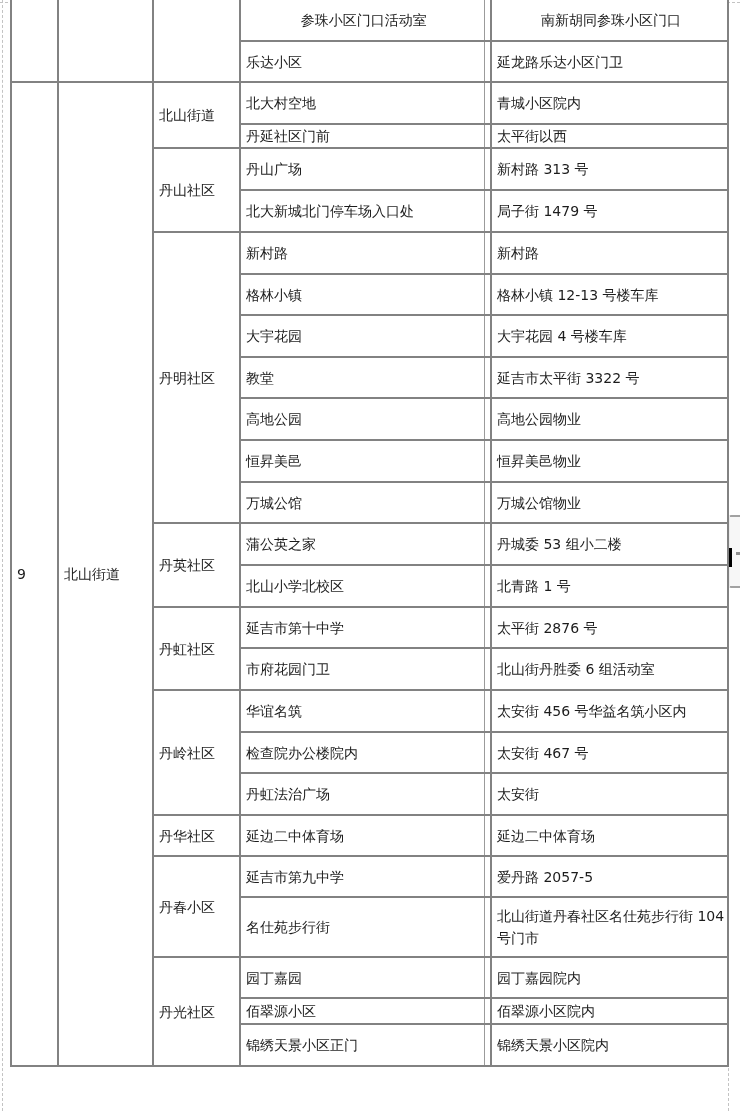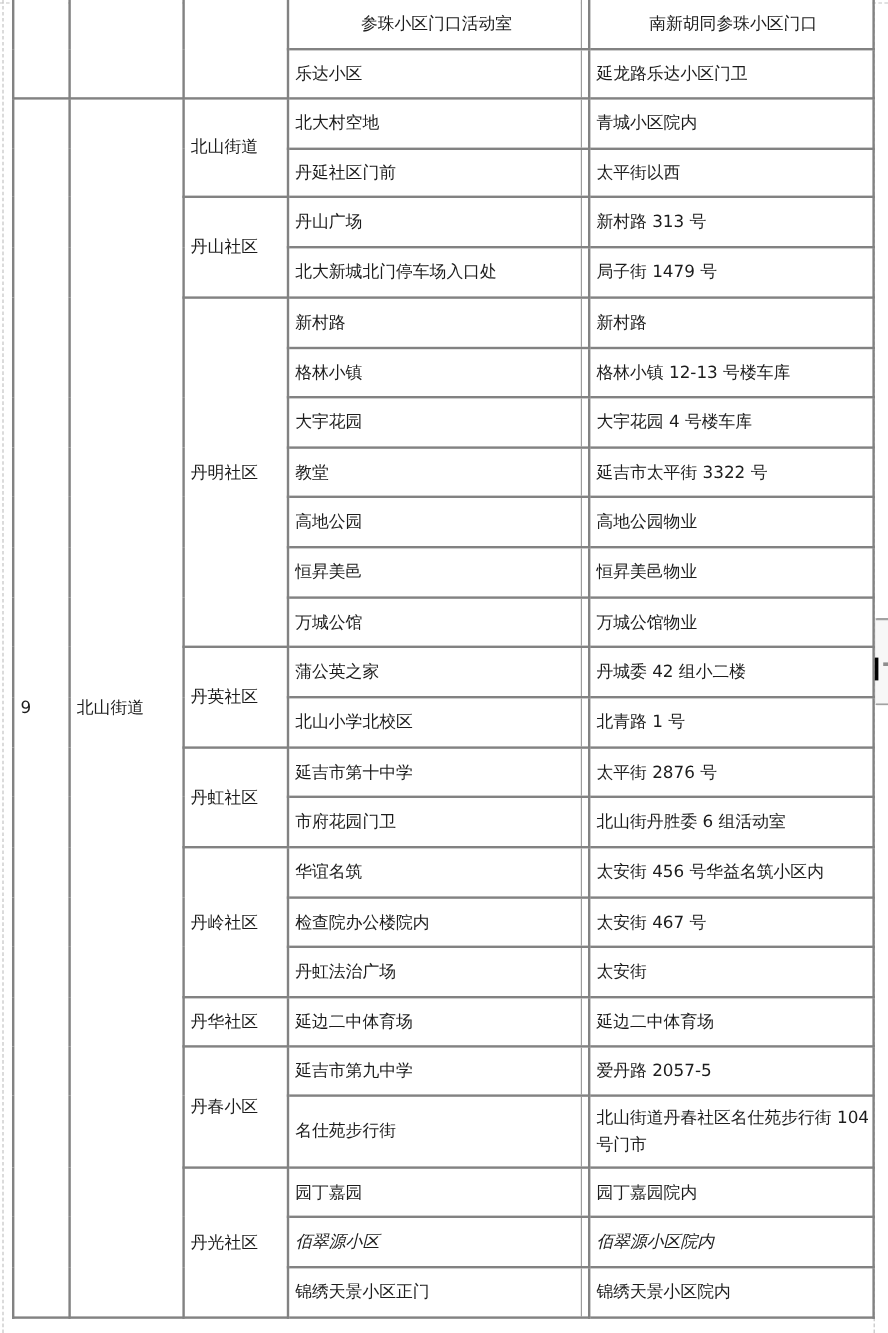--- a/index.html
+++ b/index.html
@@ -77,21 +77,21 @@
           <td class="c4">延龙路乐达小区门卫</td>
         </tr>
         <tr style="height: 42px;">
           <td class="c0" rowspan="24">9</td>
           <td class="c1" rowspan="24">北山街道</td>
           <td class="c2" rowspan="2">北山街道</td>
           <td class="c3">北大村空地</td>
           <td class="gap"></td>
           <td class="c4">青城小区院内</td>
         </tr>
-        <tr style="height: 40px; margin-left: 32px;">
+        <tr style="height: 24px; margin-left: 32px;">
           <td class="c3">丹延社区门前</td>
           <td class="gap"></td>
           <td class="c4">太平街以西</td>
         </tr>
         <tr style="height: 42px;">
           <td class="c2" rowspan="2">丹山社区</td>
           <td class="c3">丹山广场</td>
           <td class="gap"></td>
           <td class="c4">新村路 313 号</td>
         </tr>
@@ -133,21 +133,21 @@
         </tr>
         <tr style="height: 41px;">
           <td class="c3">万城公馆</td>
           <td class="gap"></td>
           <td class="c4">万城公馆物业</td>
         </tr>
         <tr style="height: 42px;">
           <td class="c2" rowspan="2">丹英社区</td>
           <td class="c3">蒲公英之家</td>
           <td class="gap"></td>
-          <td class="c4">丹城委 42 组小二楼</td>
+          <td class="c4">丹城委 53 组小二楼</td>
         </tr>
         <tr style="height: 42px;">
           <td class="c3">北山小学北校区</td>
           <td class="gap"></td>
           <td class="c4">北青路 1 号</td>
         </tr>
         <tr style="height: 41px;">
           <td class="c2" rowspan="2">丹虹社区</td>
           <td class="c3">延吉市第十中学</td>
           <td class="gap"></td>
@@ -190,21 +190,21 @@
           <td class="c3">名仕苑步行街</td>
           <td class="gap"></td>
           <td class="c4">北山街道丹春社区名仕苑步行街 104 号门市</td>
         </tr>
         <tr style="height: 41px;">
           <td class="c2" rowspan="3">丹光社区</td>
           <td class="c3">园丁嘉园</td>
           <td class="gap"></td>
           <td class="c4">园丁嘉园院内</td>
         </tr>
-        <tr style="height: 42px; font-style: italic;">
+        <tr style="height: 26px;">
           <td class="c3">佰翠源小区</td>
           <td class="gap"></td>
           <td class="c4">佰翠源小区院内</td>
         </tr>
         <tr style="height: 42px;">
           <td class="c3">锦绣天景小区正门</td>
           <td class="gap"></td>
           <td class="c4">锦绣天景小区院内</td>
         </tr>
       </tbody>

